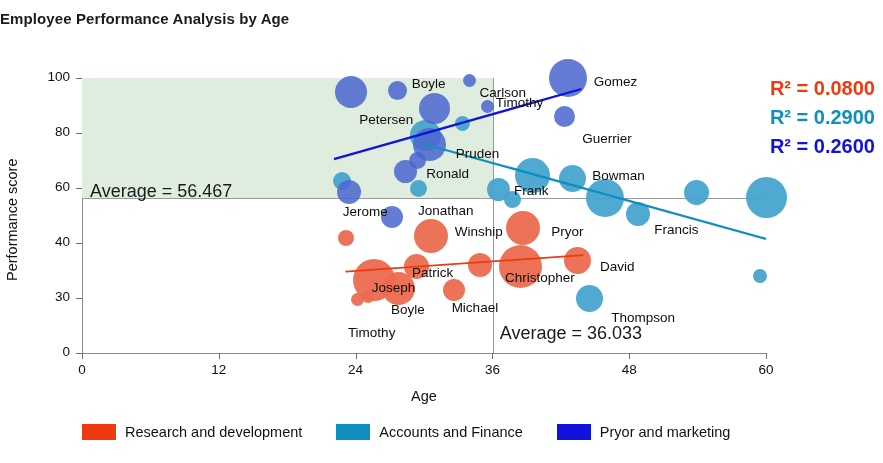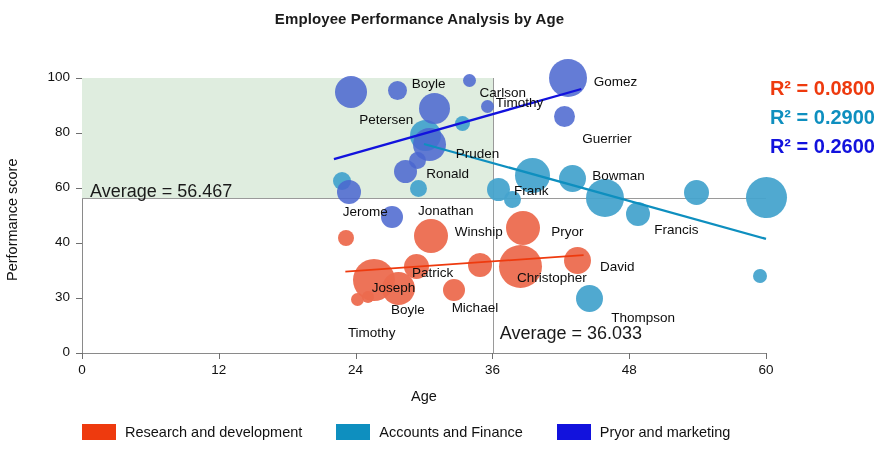--- a/index.html
+++ b/index.html
@@ -9,21 +9,20 @@
     background: #ffffff;
     font-family: "Liberation Sans", sans-serif;
     overflow: hidden;
     position: relative;
   }
   #chart-root { position: absolute; inset: 0; }
 
   .chart-title {
     position: absolute;
     top: 10px; left: 0; width: 839px;
-    text-align: center;
     font-size: 15px; font-weight: bold;
     color: #1b1b1b;
     letter-spacing: .1px;
   }
 
   .y-axis-title {
     position: absolute;
     left: 4px; top: 120px;
     width: 22px; height: 200px;
     font-size: 14.5px; color: #111;
@@ -204,21 +203,21 @@
       <svg class="trendline" width="684" height="275">
         <line x1="263.34000000000003" y1="193.6" x2="501.59999999999997" y2="177.1" stroke="#ee3a0e" stroke-width="1.8"></line>
         <line x1="342" y1="66" x2="684" y2="160.875" stroke="#0e8fbf" stroke-width="2.3"></line>
         <line x1="251.94" y1="81.125" x2="499.32" y2="11" stroke="#1212dd" stroke-width="2.3"></line>
       </svg>
       <div class="point-label" style="left: 241.84px; top: 203.125px; margin-left: 48px;">Joseph</div>
       <div class="point-label" style="left: 330.02px; top: 187.925px;">Patrick</div>
       <div class="point-label" style="left: 308.92px; top: 225.375px;">Boyle</div>
       <div class="point-label" style="left: 265.88px; top: 248.375px;">Timothy</div>
       <div class="point-label" style="left: 369.64px; top: 222.75px;">Michael</div>
-      <div class="point-label" style="left: 422.9px; top: 193.375px; margin-left: 12px;">Christopher</div>
+      <div class="point-label" style="left: 422.9px; top: 193.375px;">Christopher</div>
       <div class="point-label" style="left: 372.84px; top: 147.125px;">Winship</div>
       <div class="point-label" style="left: 469.18px; top: 146.875px;">Pryor</div>
       <div class="point-label" style="left: 517.9px; top: 181.875px;">David</div>
       <div class="point-label" style="left: 277.14px; top: 34.75px;">Petersen</div>
       <div class="point-label" style="left: 344.3px; top: 89px;">Ronald</div>
       <div class="point-label" style="left: 432.1px; top: 106.375px;">Frank</div>
       <div class="point-label" style="left: 510.2px; top: 91.375px;">Bowman</div>
       <div class="point-label" style="left: 572.32px; top: 145.125px;">Francis</div>
       <div class="point-label" style="left: 529.3px; top: 233px;">Thompson</div>
       <div class="point-label" style="left: 329.78px; top: -0.625px;">Boyle</div>

